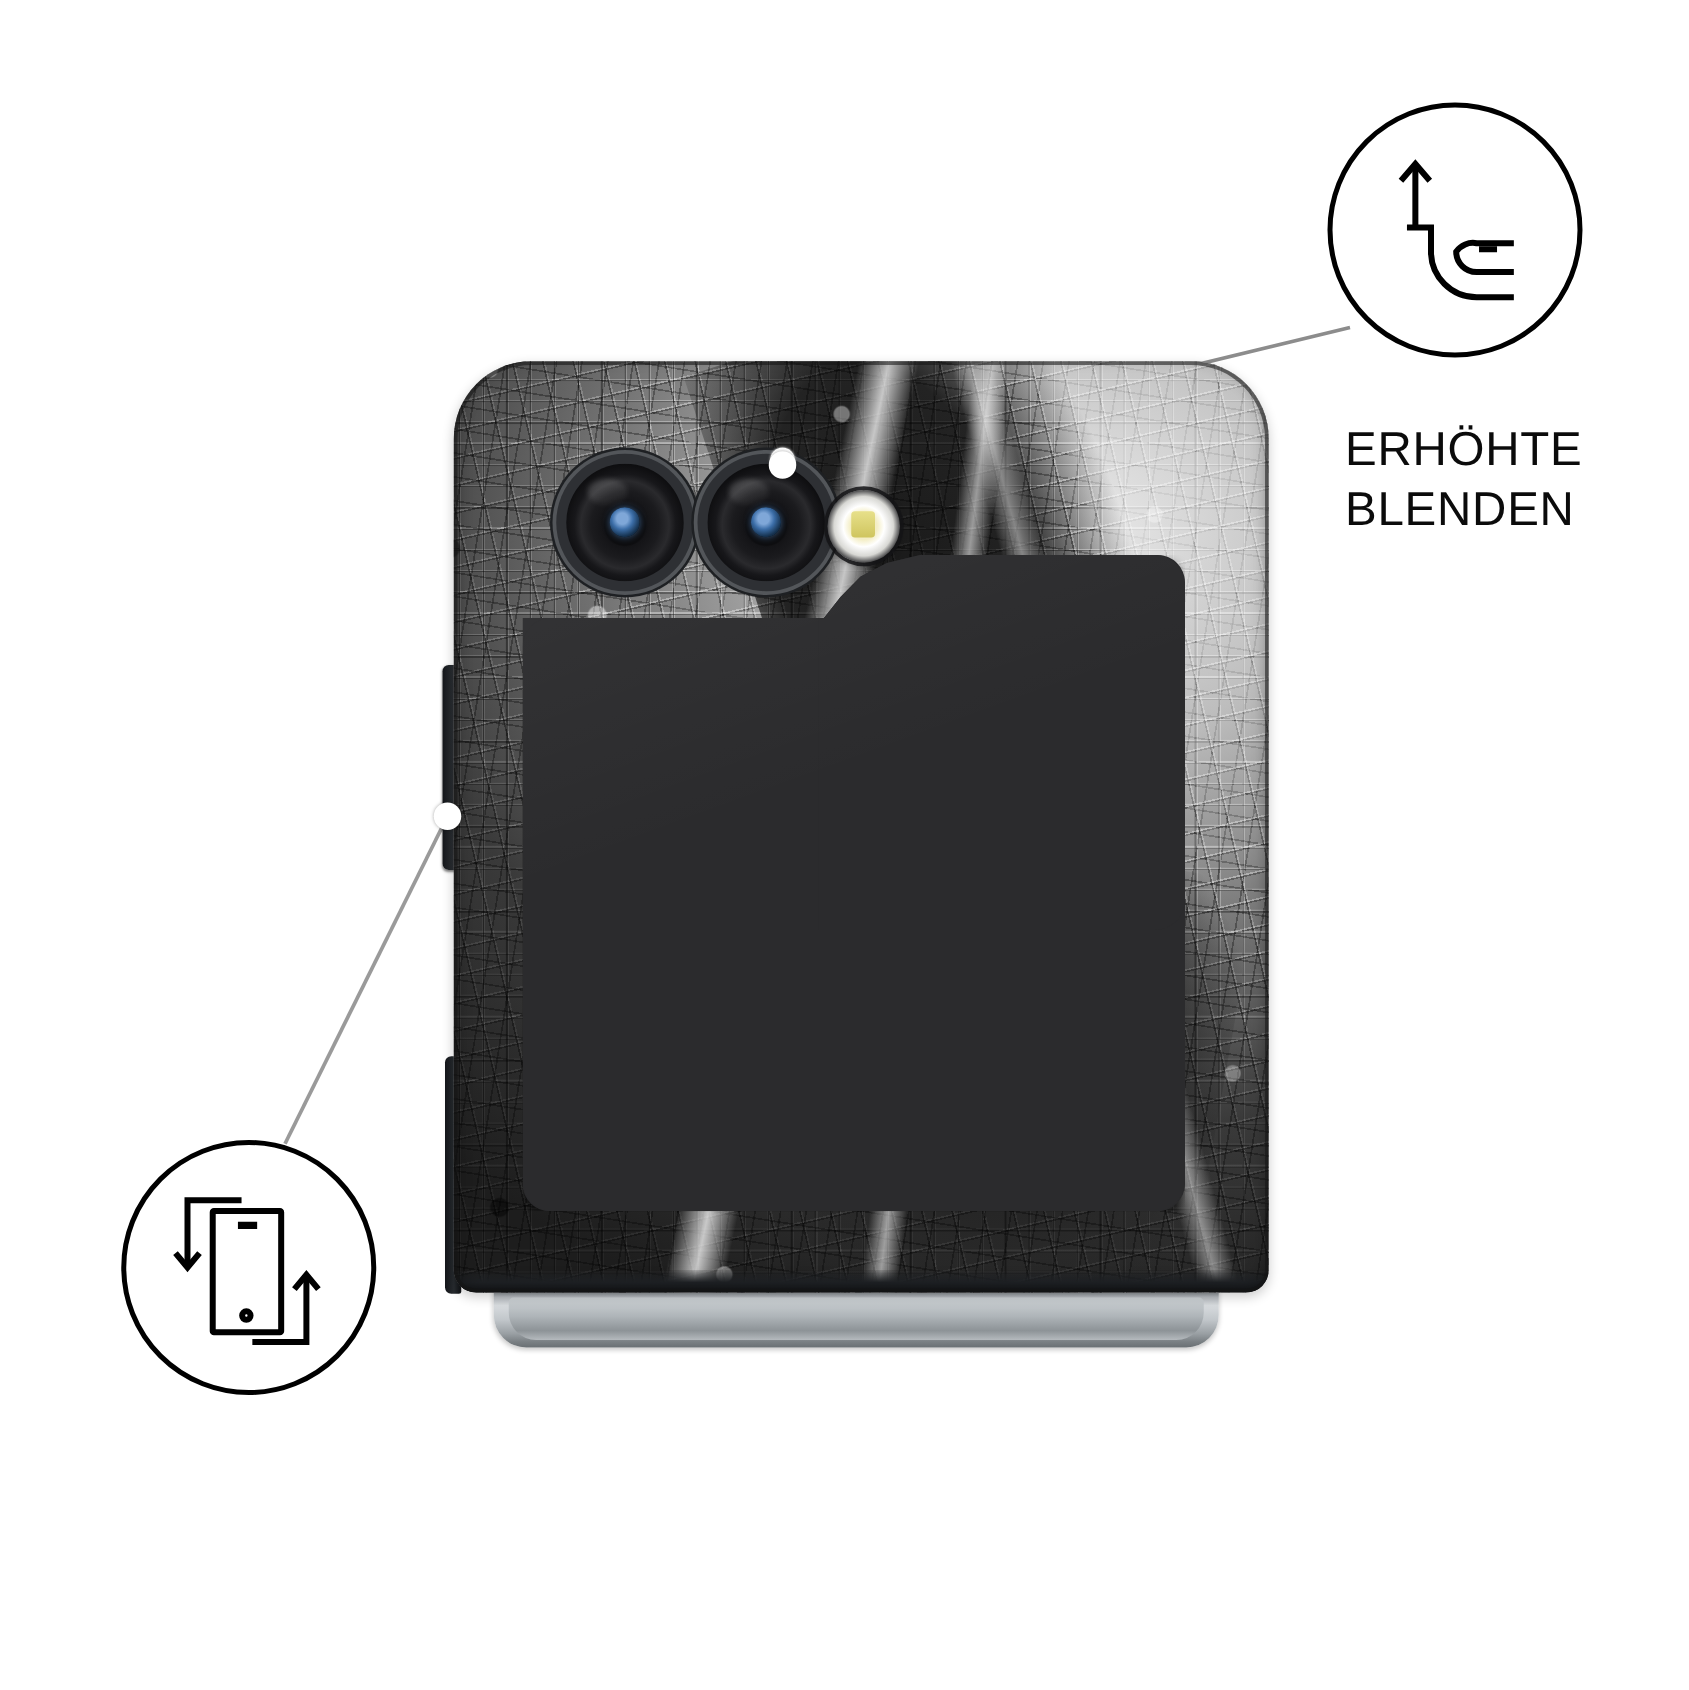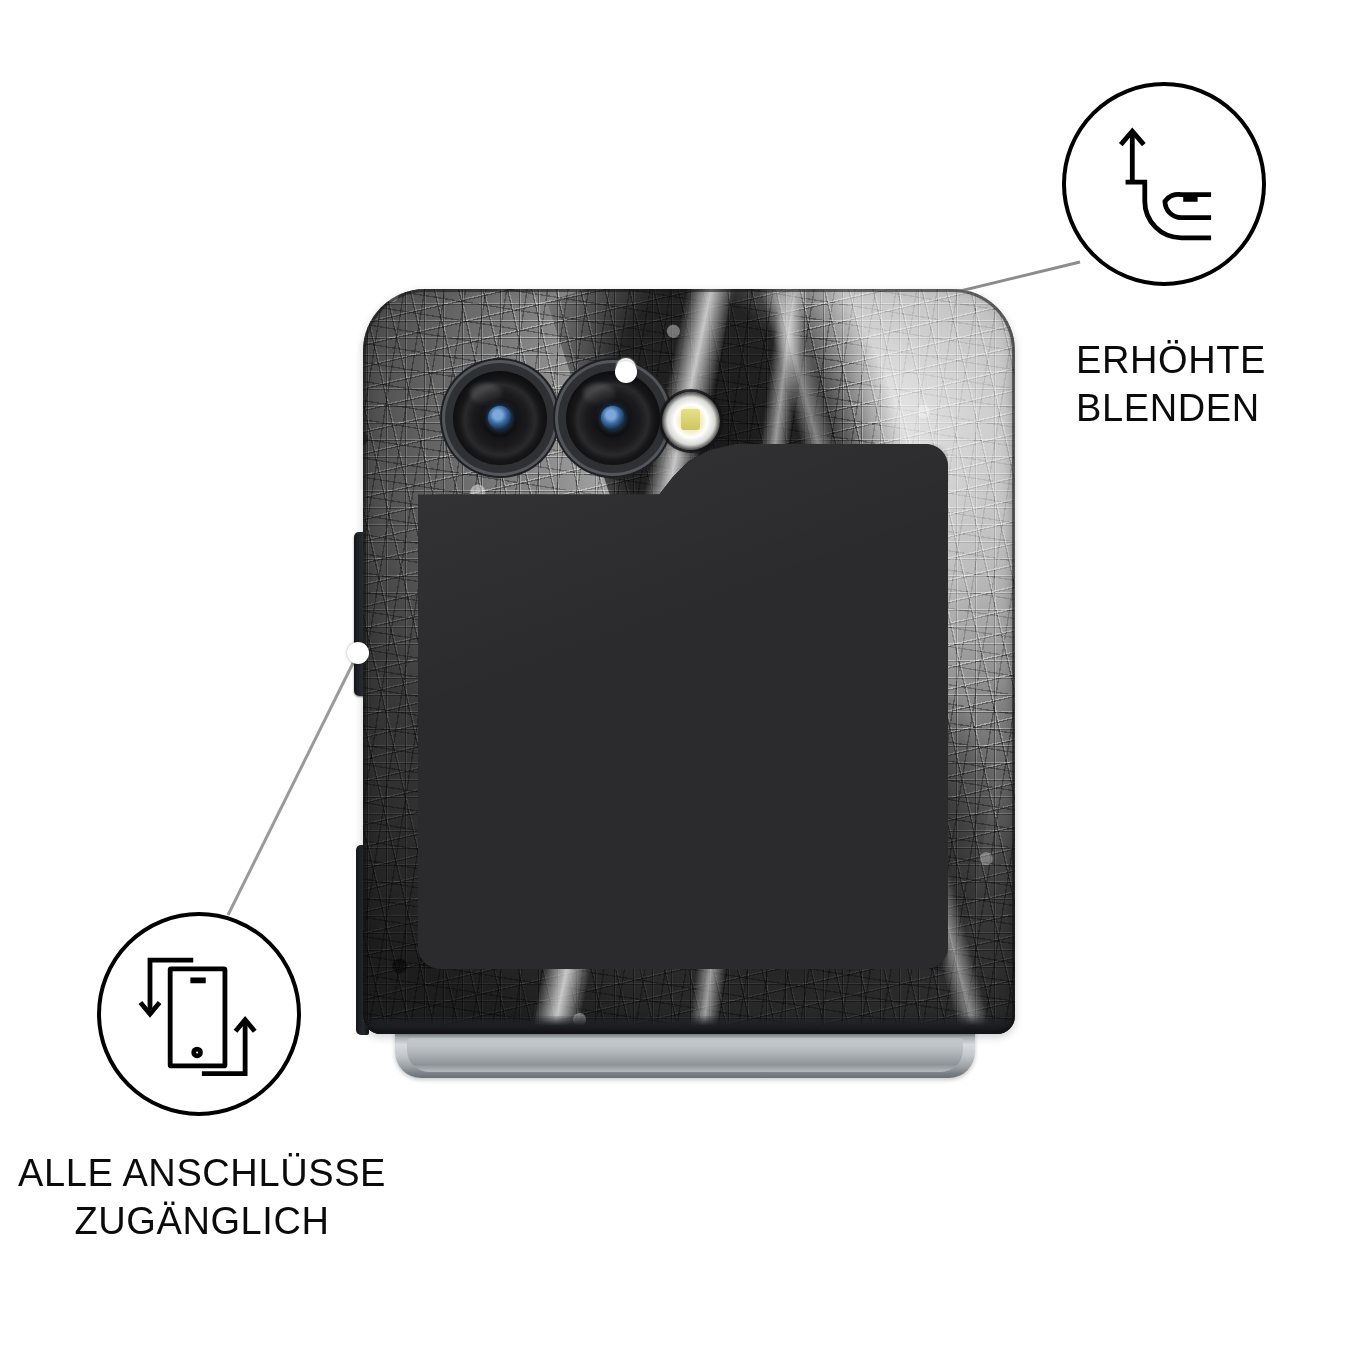--- a/index.html
+++ b/index.html
@@ -313,16 +313,14 @@
         <circle cx="100" cy="142" r="3.5"></circle>
 
         <polyline points="96,46 51,46 51,100"></polyline>
         <polyline points="41,90 51,102 61,90"></polyline>
 
         <polyline points="105,164 150,164 150,110"></polyline>
         <polyline points="140,120 150,108 160,120"></polyline>
       </g>
     </svg>
   </div>
-  <div class="callout-label" id="label-bottom">ALLE ANSCHLÜSSE
-ZUGÄNGLICH</div>
 
 </div>
 
 </body></html>

